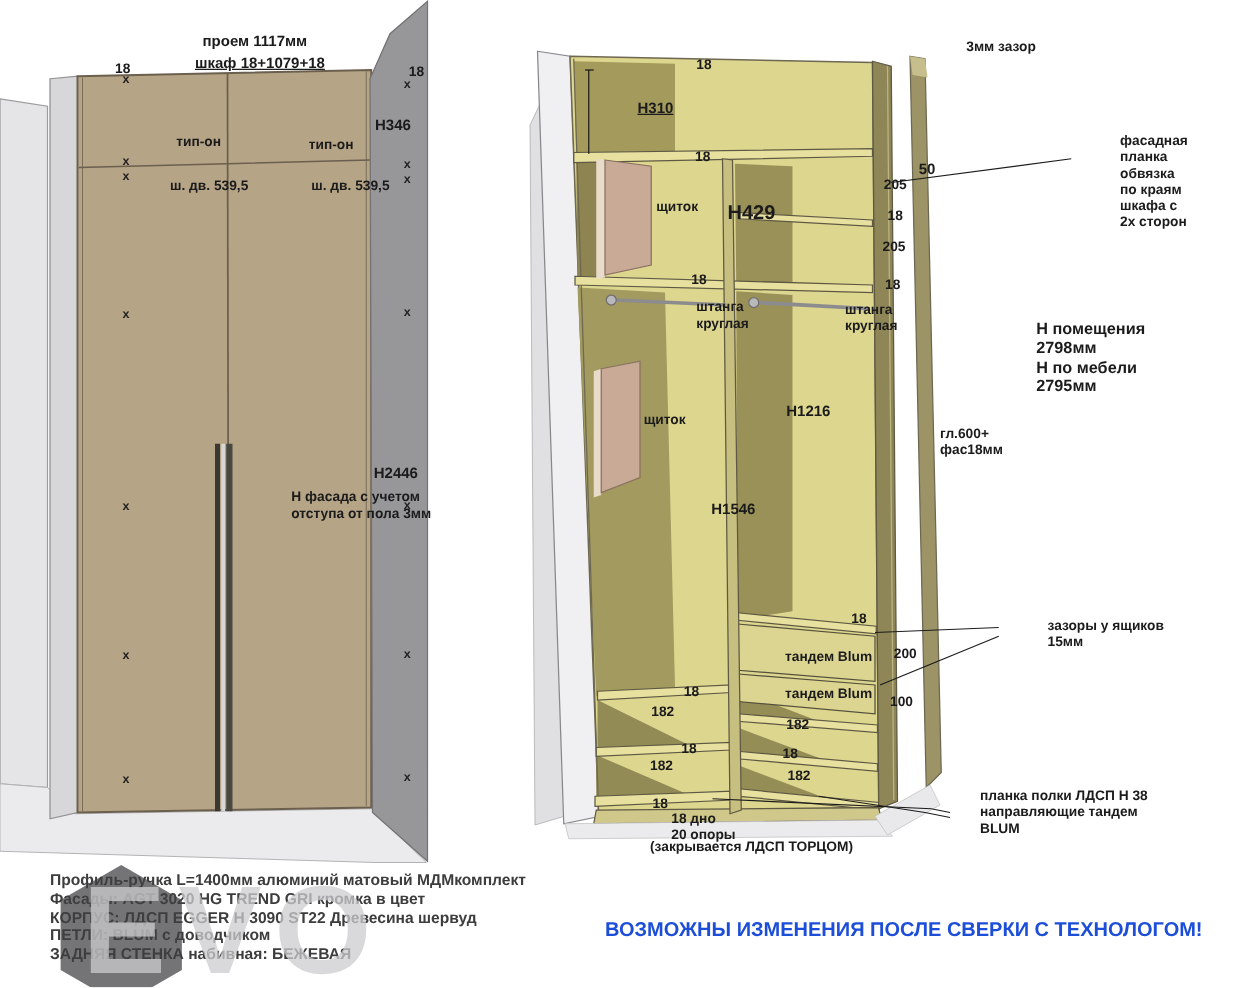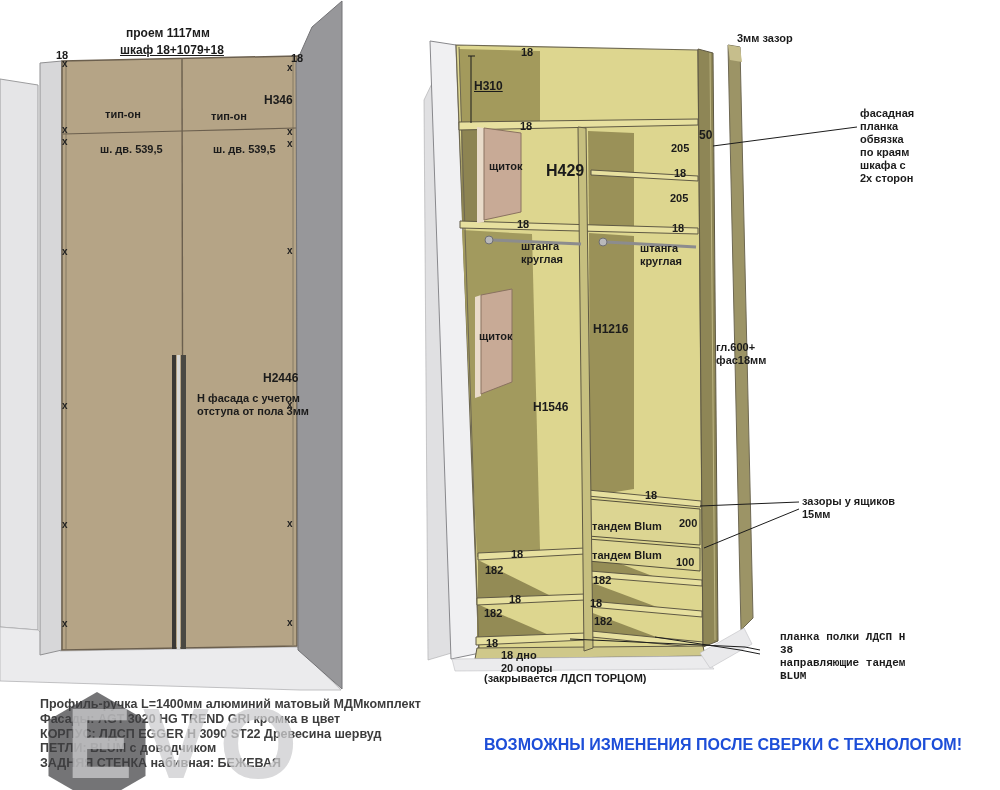--- a/index.html
+++ b/index.html
@@ -1,19 +1,19 @@
 <!DOCTYPE html>
 <html><head>
 <meta charset="utf-8">
 <style>
   html,body{margin:0;padding:0;background:#ffffff;}
   .canvas{position:relative;width:1000px;height:790px;background:#ffffff;overflow:hidden;
           font-family:"Liberation Sans",sans-serif;}
   .layer{position:absolute;left:0;top:0;}
-  div.layer{width:908px;height:790px;pointer-events:none;}
+  div.layer{width:908px;height:790px;pointer-events:none;margin-left:36px;}
   .lbl{position:absolute;font-weight:700;font-size:11px;color:#1b1b1b;
        white-space:pre-line;line-height:1.18;}
   .lbl.xm{font-size:10px;color:#222;}
   .footer{position:absolute;left:40px;top:697px;font-weight:700;font-size:12.5px;
           color:#3d3d3d;line-height:14.8px;white-space:nowrap;}
   .warning{position:absolute;left:484px;top:736px;font-weight:700;font-size:16px;
            color:#1d4ed8;white-space:nowrap;}
 </style>
 </head>
 <body>
@@ -157,20 +157,22 @@
       <span class="lbl" style="left: 674px; top: 167px;">18</span>
       <span class="lbl" style="left: 670px; top: 192px;">205</span>
       <span class="lbl" style="left: 489px; top: 160px;">щиток</span>
       <span class="lbl" style="left: 546px; top: 162px; font-size: 16px;">Н429</span>
       <span class="lbl" style="left: 517px; top: 218px;">18</span>
       <span class="lbl" style="left: 672px; top: 222px;">18</span>
       <span class="lbl" style="left: 521px; top: 240px;">штанга
 круглая</span>
       <span class="lbl" style="left: 640px; top: 242px;">штанга
 круглая</span>
+      <span class="lbl" style="left: 793px; top: 255px; font-size: 13px;">Н помещения 2798мм
+Н по мебели 2795мм</span>
       <span class="lbl" style="left: 479px; top: 330px;">щиток</span>
       <span class="lbl" style="left: 593px; top: 322px; font-size: 12px;">Н1216</span>
       <span class="lbl" style="left: 716px; top: 341px;">гл.600+
 фас18мм</span>
       <span class="lbl" style="left: 533px; top: 400px; font-size: 12px;">Н1546</span>
       <span class="lbl" style="left: 645px; top: 489px;">18</span>
       <span class="lbl" style="left: 592px; top: 520px;">тандем Blum</span>
       <span class="lbl" style="left: 679px; top: 517px;">200</span>
       <span class="lbl" style="left: 592px; top: 549px;">тандем Blum</span>
       <span class="lbl" style="left: 676px; top: 556px;">100</span>
@@ -180,21 +182,21 @@
       <span class="lbl" style="left: 485px; top: 564px;">182</span>
       <span class="lbl" style="left: 593px; top: 574px;">182</span>
       <span class="lbl" style="left: 509px; top: 593px;">18</span>
       <span class="lbl" style="left: 590px; top: 597px;">18</span>
       <span class="lbl" style="left: 484px; top: 607px;">182</span>
       <span class="lbl" style="left: 594px; top: 615px;">182</span>
       <span class="lbl" style="left: 486px; top: 637px;">18</span>
       <span class="lbl" style="left: 501px; top: 649px;">18 дно
 20 опоры</span>
       <span class="lbl" style="left: 484px; top: 672px;">(закрывается ЛДСП ТОРЦОМ)</span>
-      <span class="lbl" style="left: 780px; top: 631px; font-family: Liberation Mono, monospace;">планка полки ЛДСП Н 38
+      <span class="lbl" style="left: 748px; top: 631px;">планка полки ЛДСП Н 38
 направляющие тандем BLUM</span>
     </div>
 
   <div class="footer">
     <div>Профиль-ручка L=1400мм алюминий матовый МДМкомплект</div>
     <div>Фасады: AGT 3020 HG TREND GRI кромка в цвет</div>
     <div>КОРПУС: ЛДСП EGGER Н 3090 ST22 Древесина шервуд</div>
     <div>ПЕТЛИ: BLUM с доводчиком</div>
     <div>ЗАДНЯЯ СТЕНКА набивная: БЕЖЕВАЯ</div>
   </div>

